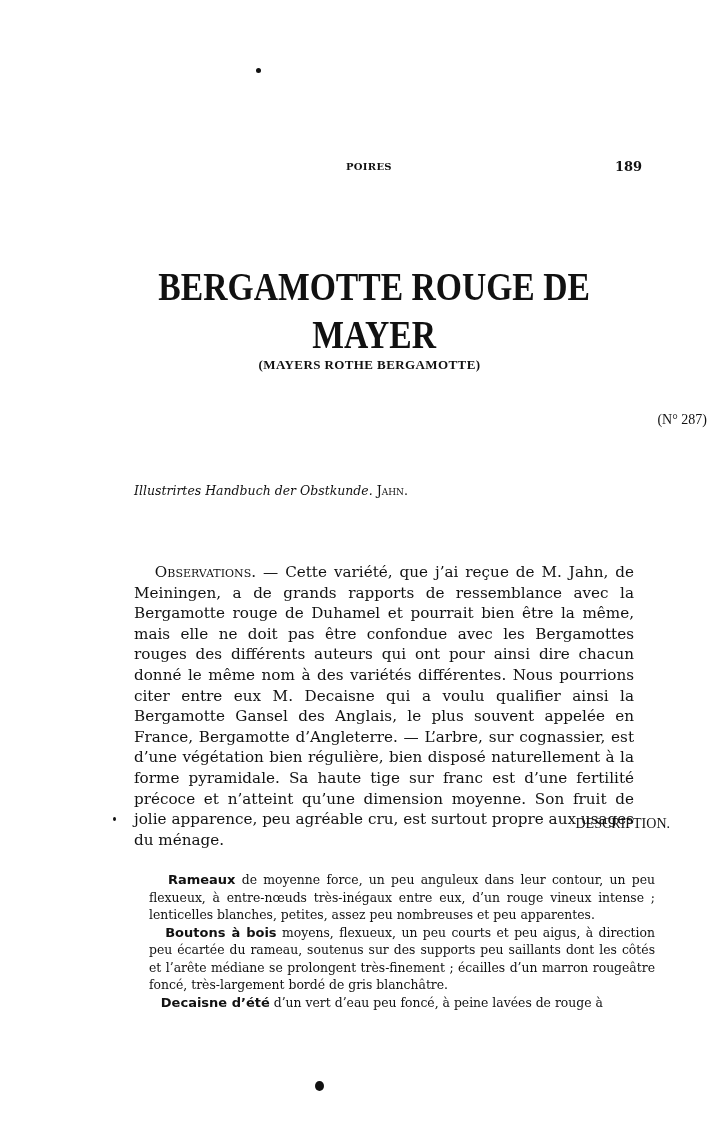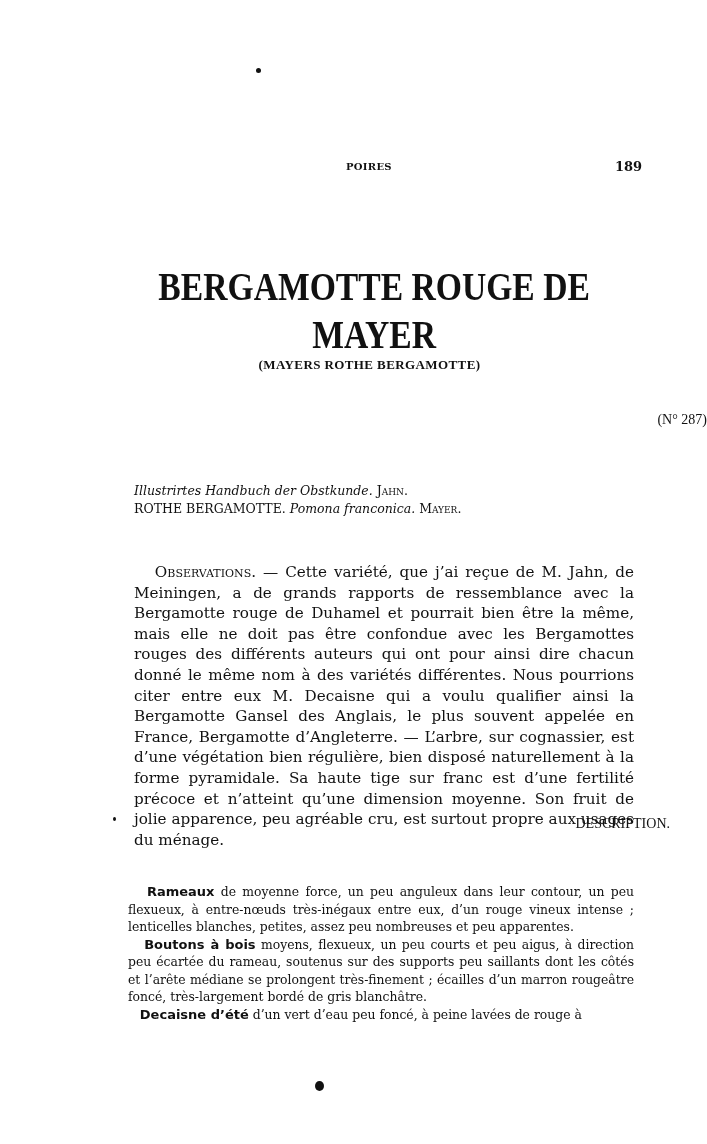--- a/index.html
+++ b/index.html
@@ -11,21 +11,21 @@
     .title { top: 262px; left: 0; width: 707px; text-align: center; padding-left: 40px; box-sizing: border-box; font-family: "Liberation Sans Narrow", "Liberation Serif", serif; font-weight: bold; font-size: 41px; letter-spacing: 0px; transform: scaleX(0.82); transform-origin: 377px 0; }
     .subtitle { top: 357px; left: 0; width: 707px; padding-left: 32px; box-sizing: border-box; text-align: center; font-weight: bold; font-size: 13px; letter-spacing: 0.4px; }
     .number { top: 412px; left: 0; width: 707px; padding-left: 40px; box-sizing: border-box; text-align: right; font-size: 14px; }
     .refs { top: 482px; left: 134px; font-family: "DejaVu Serif", serif; font-size: 12.5px; line-height: 18px; }
     .refs .ital { font-style: italic; }
     .smallcaps { font-variant: small-caps; }
     .obs { top: 562px; left: 134px; width: 500px; font-family: "DejaVu Serif", serif; font-size: 15.2px; line-height: 20.6px; text-align: justify; }
     .obs p { margin: 0; text-indent: 0; }
     .obs .lead { font-variant: small-caps; }
     .desc-heading { top: 816px; left: 0; width: 670px; padding-left: 40px; box-sizing: border-box; text-align: right; font-size: 14px; }
-    .desc { top: 871px; left: 128px; width: 506px; font-family: "DejaVu Serif", serif; font-size: 12.4px; line-height: 17.5px; text-align: justify; margin-top: 12px; }
+    .desc { top: 871px; left: 149px; width: 506px; font-family: "DejaVu Serif", serif; font-size: 12.4px; line-height: 17.5px; text-align: justify; }
     .desc p { margin: 0; text-indent: 0; }
     .desc .term { font-family: "DejaVu Sans", sans-serif; font-weight: bold; font-size: 13px; }
   </style>
 </head>
 <body>
 
 <div>
 
   <div class="speck" style="left:256px;top:68px;width:5px;height:5px;"></div>
   <div class="speck" style="left:113px;top:817px;width:3px;height:4px;"></div>
@@ -36,25 +36,20 @@
 
   <div class="abs title">BERGAMOTTE ROUGE DE MAYER</div>
   <div class="abs subtitle">(MAYERS ROTHE BERGAMOTTE)</div>
   <div class="abs number">(N° 287)</div>
 
   <div class="abs refs">
     <div>
       <span class="ital">Illustrirtes Handbuch der Obstkunde.</span>
       <span class="smallcaps">Jahn.</span>
     </div>
-    <div>
-      <span>ROTHE BERGAMOTTE.</span>
-      <span class="ital">Pomona franconica.</span>
-      <span class="smallcaps">Mayer.</span>
-    </div>
   </div>
 
   <div class="abs obs">
     <p>&nbsp;&nbsp;&nbsp;<span class="lead">Observations.</span> <span>— Cette variété, que j’ai reçue de M. Jahn, de Meiningen, a de grands rapports de ressemblance avec la Bergamotte rouge de Duhamel et pourrait bien être la même, mais elle ne doit pas être confondue avec les Bergamottes rouges des différents auteurs qui ont pour ainsi dire chacun donné le même nom à des variétés différentes. Nous pourrions citer entre eux M. Decaisne qui a voulu qualifier ainsi la Bergamotte Gansel des Anglais, le plus souvent appelée en France, Bergamotte d’Angleterre. — L’arbre, sur cognassier, est d’une végétation bien régulière, bien disposé naturellement à la forme pyramidale. Sa haute tige sur franc est d’une fertilité précoce et n’atteint qu’une dimension moyenne. Son fruit de jolie apparence, peu agréable cru, est surtout propre aux usages du ménage.</span></p>
   </div>
 
   <div class="abs desc-heading">DESCRIPTION.</div>
 
   <div class="abs desc">
     <p>&nbsp;&nbsp;&nbsp;<span class="term">Rameaux</span><span> de moyenne force, un peu anguleux dans leur contour, un peu flexueux, à entre-nœuds très-inégaux entre eux, d’un rouge vineux intense ; lenticelles blanches, petites, assez peu nombreuses et peu apparentes.</span></p>

